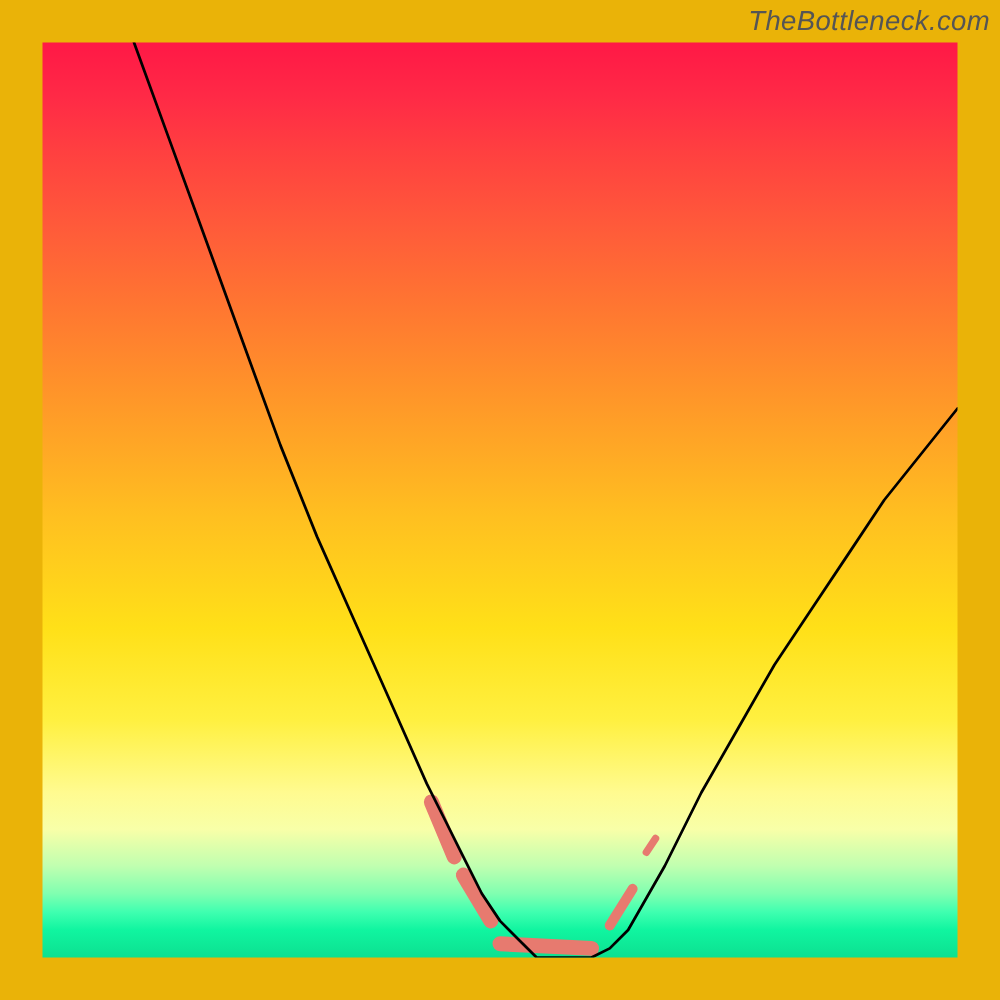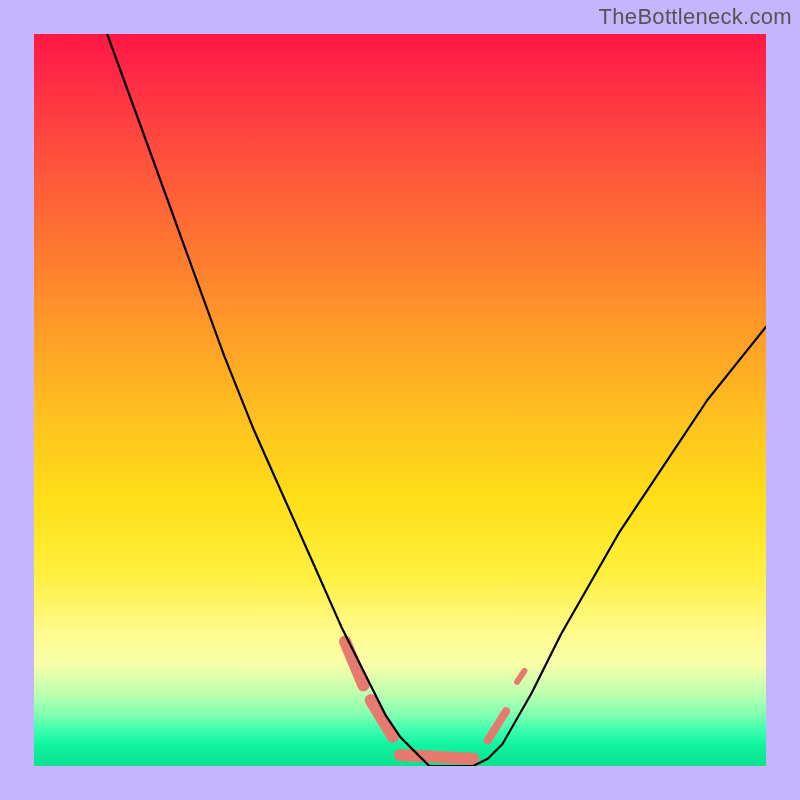--- a/index.html
+++ b/index.html
@@ -8,21 +8,22 @@
     width: 800px;
     height: 800px;
     background: #000;
     overflow: hidden;
     font-family: Arial, Helvetica, sans-serif;
   }
   .frame {
     position: relative;
     width: 800px;
     height: 800px;
-    background: #c4b5fd;
+    background: #eab308;
+    font-style: italic;
   }
   .plot-area {
     position: absolute;
     left: 34px;
     top: 34px;
     width: 732px;
     height: 732px;
     
     background: linear-gradient(
       to bottom,

